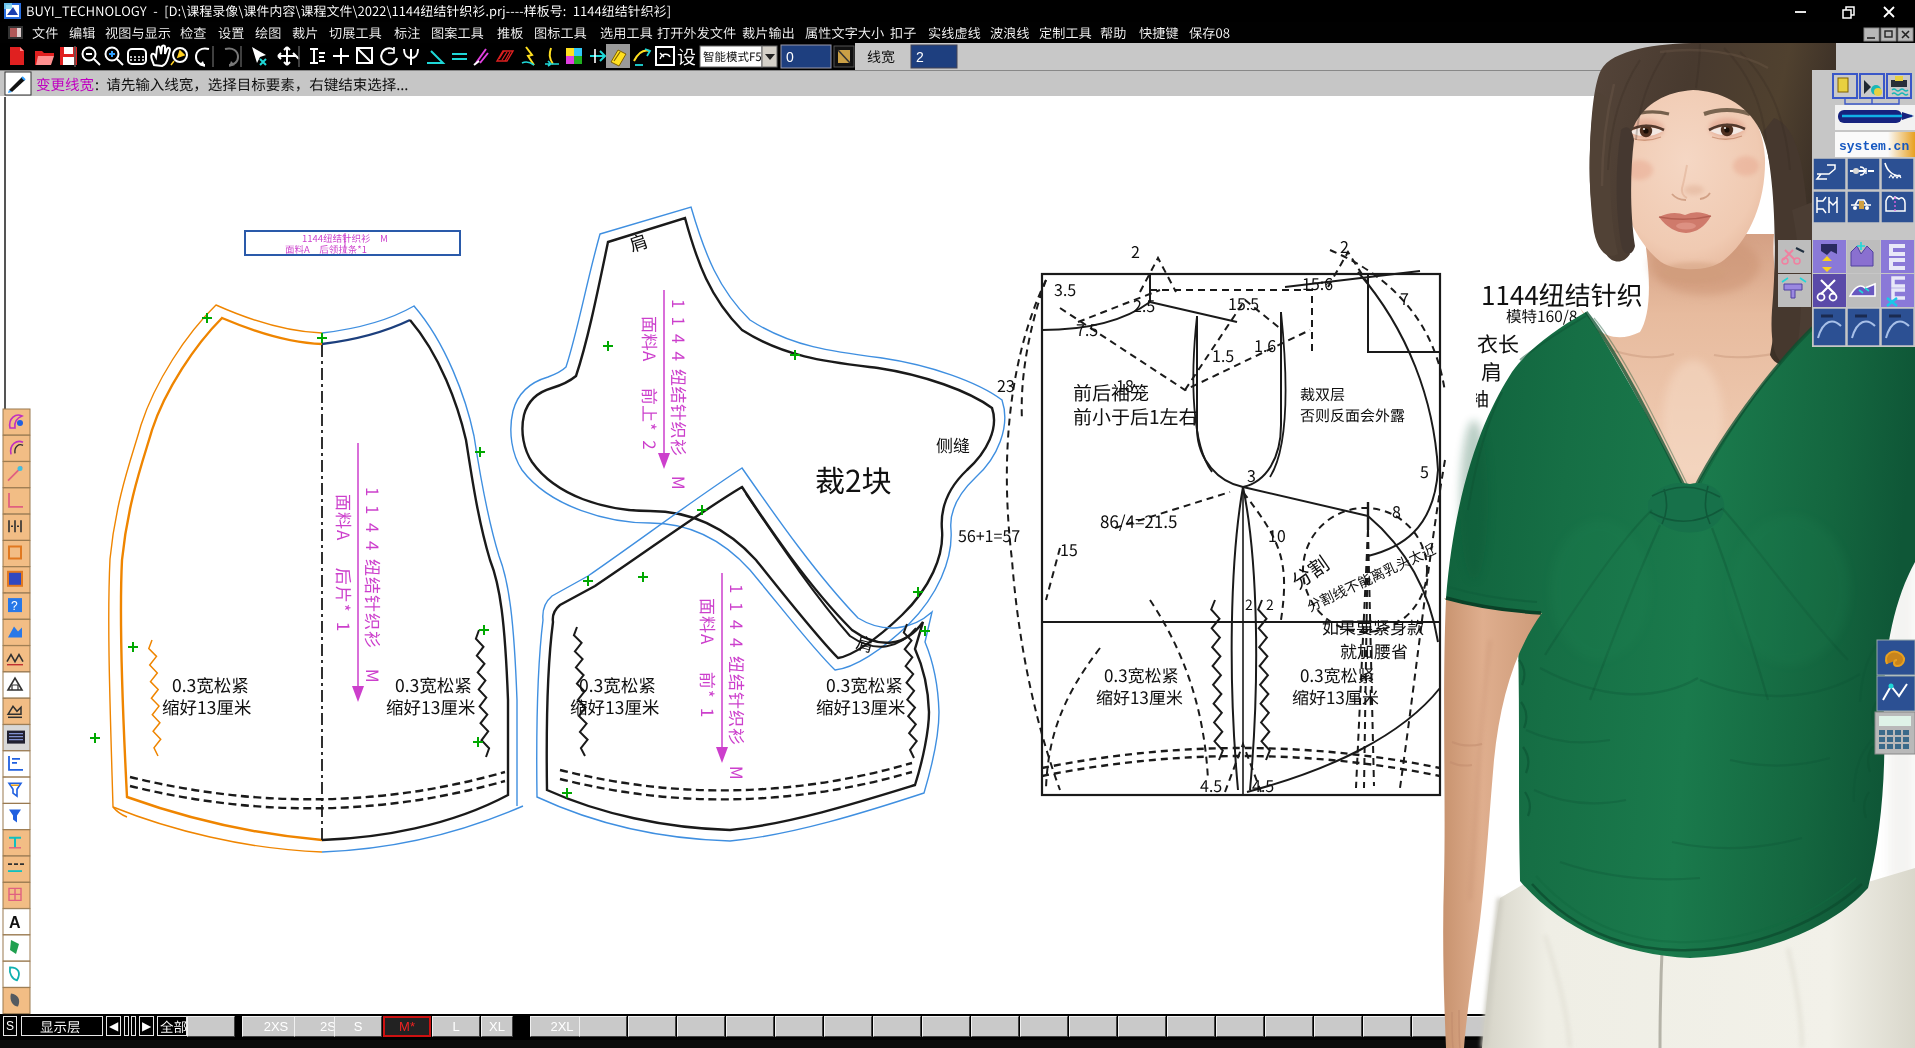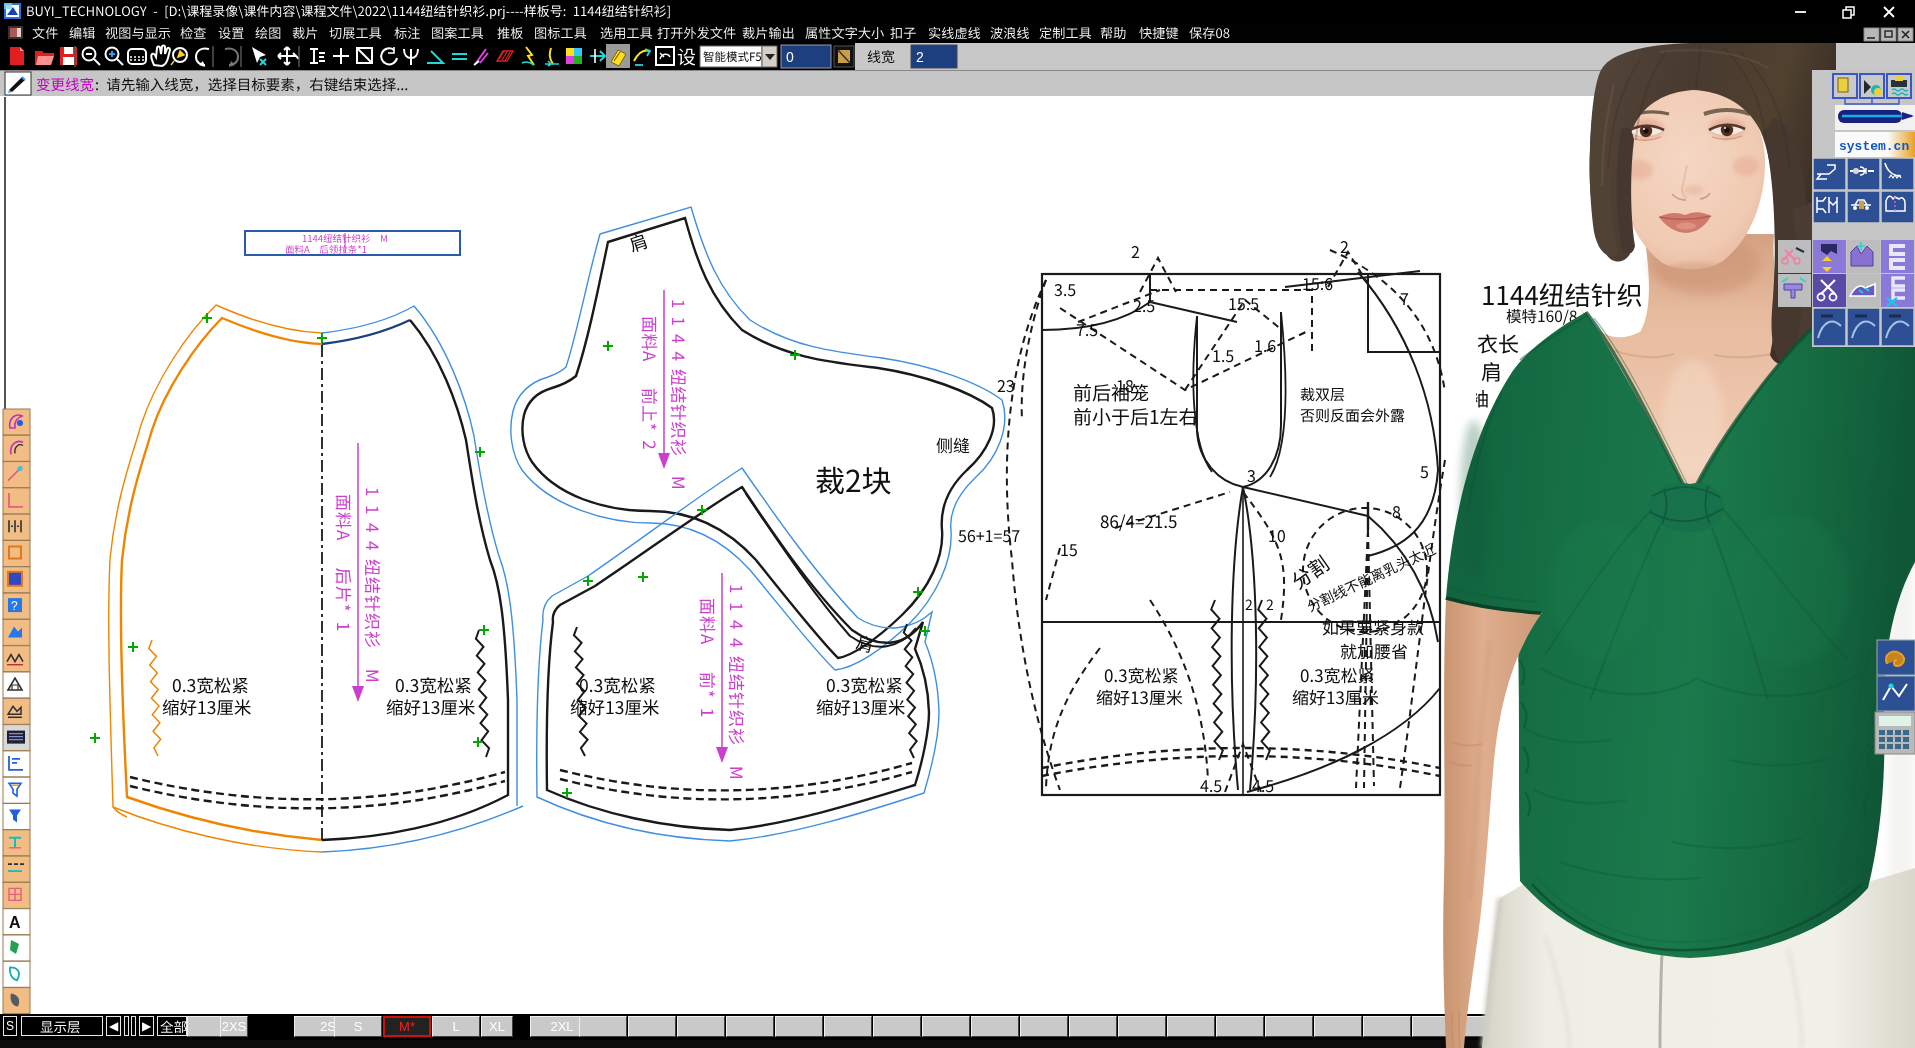--- a/index.html
+++ b/index.html
@@ -24,21 +24,21 @@
 <div id="hintbar" class="abs"></div>
 <div id="bottombar" class="abs">
     <div class="bbox" style="left:3px;width:14px">S</div>
     <div class="bbox" style="left:21px;width:82px;font-size:13px">&nbsp;</div>
     <div class="bbox" style="left:106px;width:15px">◀</div>
     <div class="bbox" style="left:124px;width:5px"></div>
     <div class="bbox" style="left:131px;width:5px"></div>
     <div class="bbox" style="left:139px;width:15px">▶</div>
     <div class="bbox" style="left:157px;width:30px"></div>
     <div class="btn" style="left:187px;width:48px"></div>
-    <div class="btn" style="left:220px;width:28px">2XS</div>
+    <div class="btn" style="left:242px;width:68px">2XS</div>
     <div class="btn" style="left:294px;width:68px">2S</div>
     <div class="btn" style="left:334px;width:48px">S</div>
     <div class="btn" style="left:383px;width:48px;background:#222;border:2px solid #cc1111;color:#ee2222;line-height:17px">M*</div>
     <div class="btn" style="left:432px;width:48px">L</div>
     <div class="btn" style="left:481px;width:32px">XL</div>
     <div class="btn" style="left:530px;width:64px">2XL</div>
     <div class="btn" style="left:579px;width:48px"></div>
     <div class="btn" style="left:628px;width:48px"></div>
     <div class="btn" style="left:677px;width:48px"></div>
     <div class="btn" style="left:726px;width:48px"></div>

